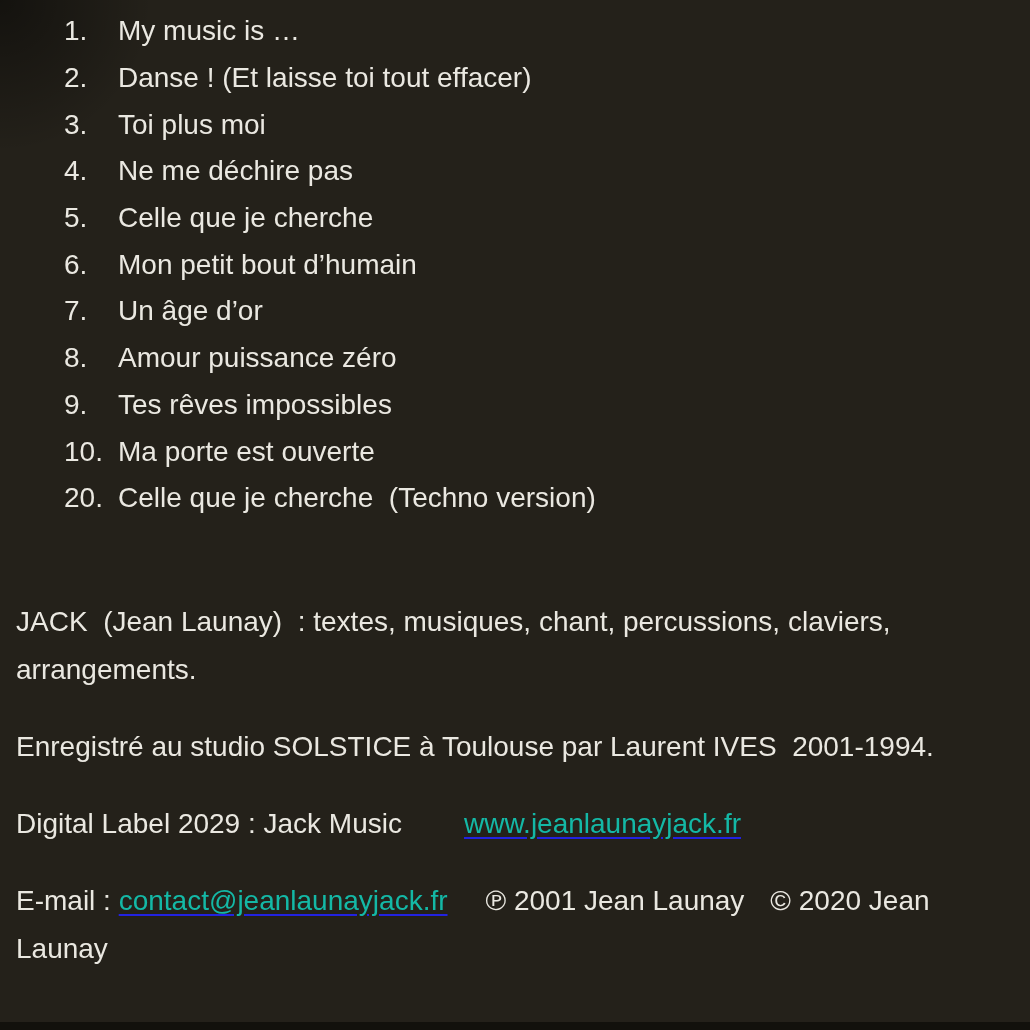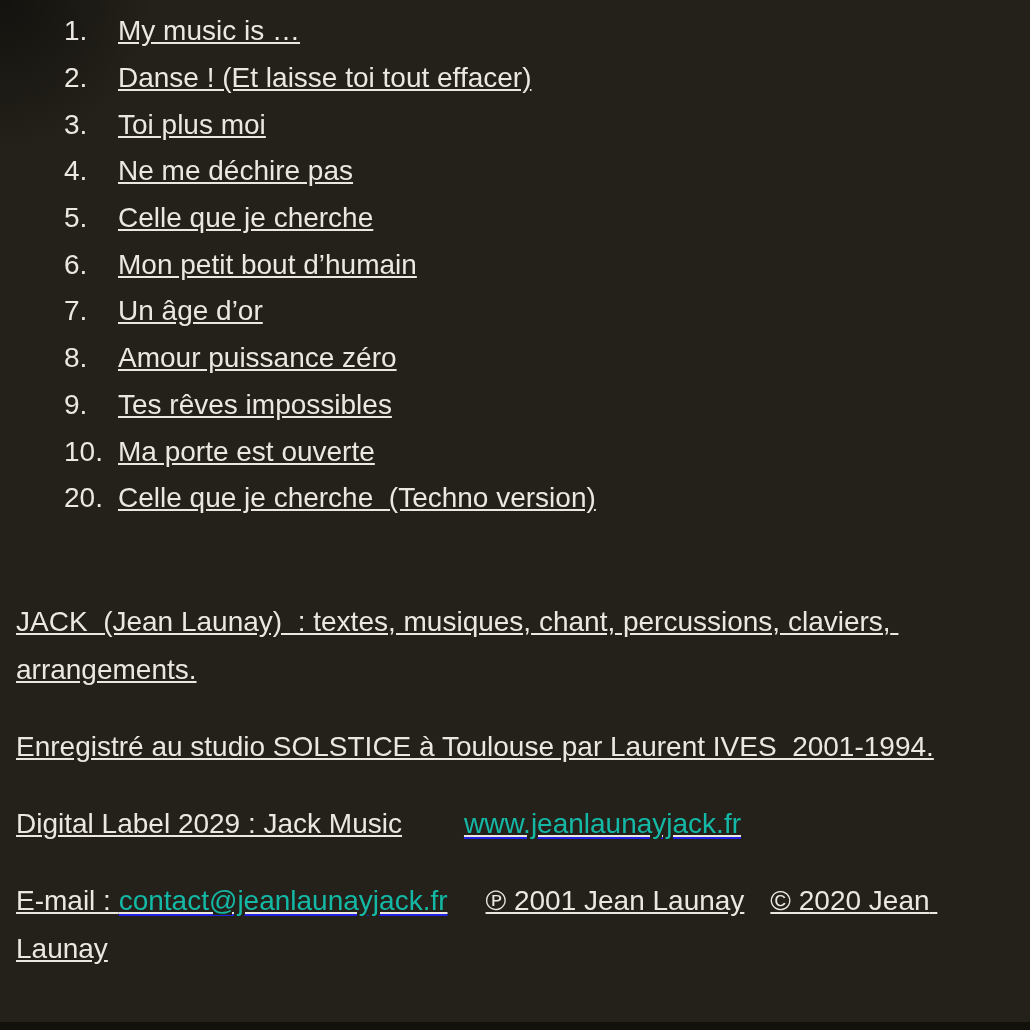--- a/index.html
+++ b/index.html
@@ -40,35 +40,34 @@
     display: flex;
     align-items: center;
     height: 46.7px;
     white-space: pre-wrap;
   }
   .track-num {
     display: inline-block;
     width: 54px;
     flex: 0 0 54px;
   }
-  .track-title { white-space: pre-wrap; text-decoration: underline; }
+  .track-title { white-space: pre-wrap; }
 
   
   .credits {
     position: absolute;
     left: 16px; top: 598px;
     width: 1010px;
     font-size: 28px;
     line-height: 48px;
     color: #eae8e1;
   }
   .credits p {
     margin: 0 0 29px 0;
     white-space: pre-wrap;
-    text-decoration: underline;
   }
   .credits p.jack-credit { max-width: 900px; }
 
   a.doc-link {
     color: #14b8a6;
     text-decoration: underline;
     text-decoration-color: #2222e0;
     text-underline-offset: 4px;
     cursor: pointer;
   }

